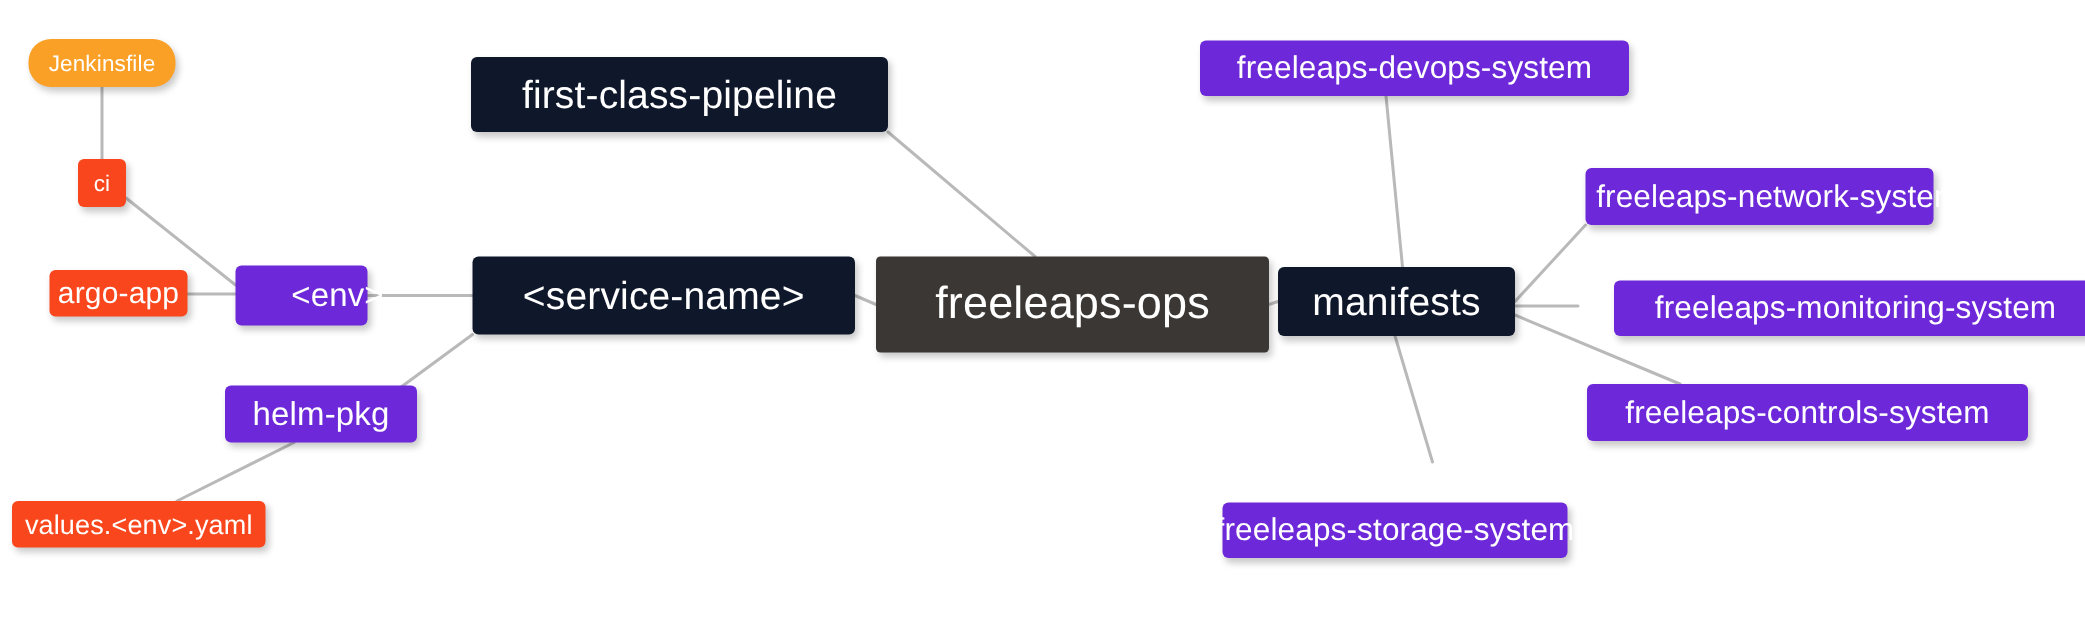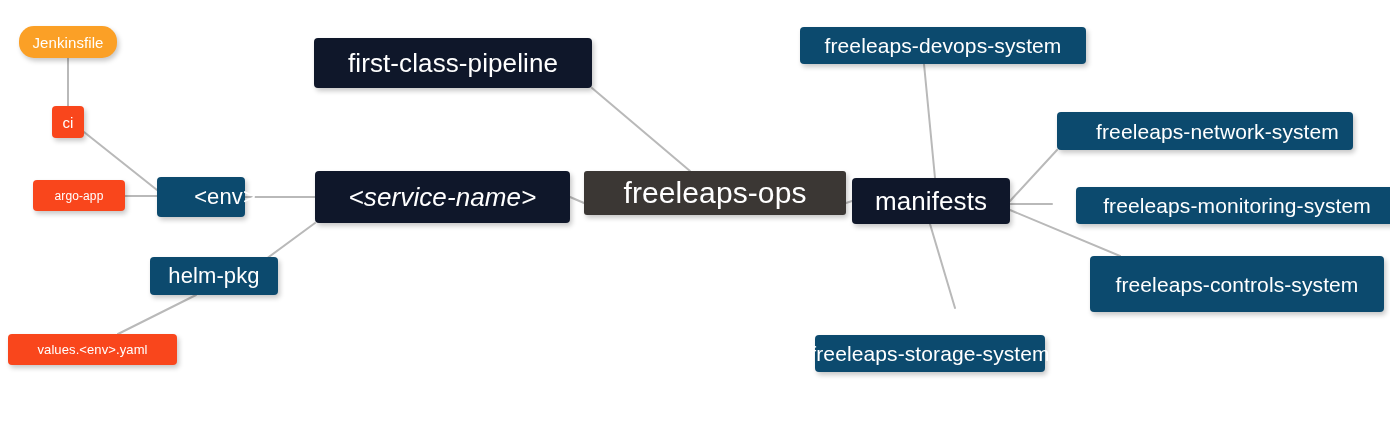--- a/index.html
+++ b/index.html
@@ -44,21 +44,21 @@
     letter-spacing: 0.1px;
   }
   .node-root {
     background: #3b3734;
     border-radius: 3px;
   }
   .node-branch {
     background: #0f172a;
   }
   .node-leaf-green {
-    background: #0c4a6e;
+    background: #6d28d9;
     text-align: center;
   }
   .node-leaf-orange {
     background: #fba026;
   }
   .node-leaf-red {
     background: #f9461c;
   }
 </style>
 </head>
@@ -75,29 +75,29 @@
       <path d="M 157 196 L 125 196" class="edge" stroke="#b9b9b9"></path>
       <path d="M 68 106 L 68 58" class="edge" stroke="#b9b9b9"></path>
       <path d="M 196 295 L 118 334" class="edge" stroke="#b9b9b9"></path>
       <path d="M 935 178 L 924 64" class="edge" stroke="#b9b9b9"></path>
       <path d="M 1010 201 L 1057 150" class="edge" stroke="#b9b9b9"></path>
       <path d="M 1010 204 L 1052 204" class="edge" stroke="#b9b9b9"></path>
       <path d="M 1010 210 L 1120 256" class="edge" stroke="#b9b9b9"></path>
       <path d="M 930 224 L 955 308" class="edge" stroke="#b9b9b9"></path>
     </svg>
   <div id="nodes">
-      <div class="node node-root" style="left: 584px; top: 171px; width: 262px; height: 44px; font-size: 30px;">freeleaps-ops</div>
-      <div class="node node-branch" style="left: 315px; top: 171px; width: 255px; height: 52px; font-size: 26px; font-style: italic;">&lt;service-name&gt;</div>
+      <div class="node node-root" style="left: 584px; top: 171px; width: 262px; height: 64px; font-size: 30px;">freeleaps-ops</div>
+      <div class="node node-branch" style="left: 315px; top: 171px; width: 255px; height: 52px; font-size: 26px;">&lt;service-name&gt;</div>
       <div class="node node-branch" style="left: 852px; top: 178px; width: 158px; height: 46px; font-size: 26px;">manifests</div>
       <div class="node node-branch" style="left: 314px; top: 38px; width: 278px; height: 50px; font-size: 26px;">first-class-pipeline</div>
       <div class="node node-leaf-green" style="left: 157px; top: 177px; width: 88px; height: 40px; font-size: 22px; padding-left: 48px;">&lt;env&gt;</div>
       <div class="node node-leaf-green" style="left: 150px; top: 257px; width: 128px; height: 38px; font-size: 22px;">helm-pkg</div>
       <div class="node node-leaf-red" style="left: 52px; top: 106px; width: 32px; height: 32px; font-size: 15px;">ci</div>
-      <div class="node node-leaf-red" style="left: 33px; top: 180px; width: 92px; height: 31px; font-size: 12px;">argo-app</div>
-      <div class="node node-leaf-red" style="left: 8px; top: 334px; width: 169px; height: 31px; font-size: 13px;">values.&lt;env&gt;.yaml</div>
+      <div class="node node-leaf-red" style="left: 33px; top: 180px; width: 92px; height: 31px; font-size: 20px;">argo-app</div>
+      <div class="node node-leaf-red" style="left: 8px; top: 334px; width: 169px; height: 31px; font-size: 18px;">values.&lt;env&gt;.yaml</div>
       <div class="node node-leaf-orange" style="left: 19px; top: 26px; width: 98px; height: 32px; font-size: 15px; border-radius: 15px;">Jenkinsfile</div>
       <div class="node node-leaf-green" style="left: 800px; top: 27px; width: 286px; height: 37px; font-size: 21px;">freeleaps-devops-system</div>
-      <div class="node node-leaf-green" style="left: 1057px; top: 112px; width: 296px; height: 38px; font-size: 21px; padding-left: 25px;">freeleaps-network-system</div>
+      <div class="node node-leaf-green" style="left: 1057px; top: 112px; width: 232px; height: 38px; font-size: 21px; padding-left: 25px;">freeleaps-network-system</div>
       <div class="node node-leaf-green" style="left: 1052px; top: 187px; width: 322px; height: 37px; font-size: 21px; margin-left: 24px;">freeleaps-monitoring-system</div>
-      <div class="node node-leaf-green" style="left: 1058px; top: 256px; width: 294px; height: 56px; font-size: 21px; margin-left: 32px;">freeleaps-controls-system</div>
+      <div class="node node-leaf-green" style="left: 1058px; top: 256px; width: 294px; height: 38px; font-size: 21px;">freeleaps-controls-system</div>
       <div class="node node-leaf-green" style="left: 815px; top: 308px; width: 230px; height: 37px; font-size: 21px; margin-top: 27px;">freeleaps-storage-system</div>
     </div>
 </div>
 
 </body></html>

